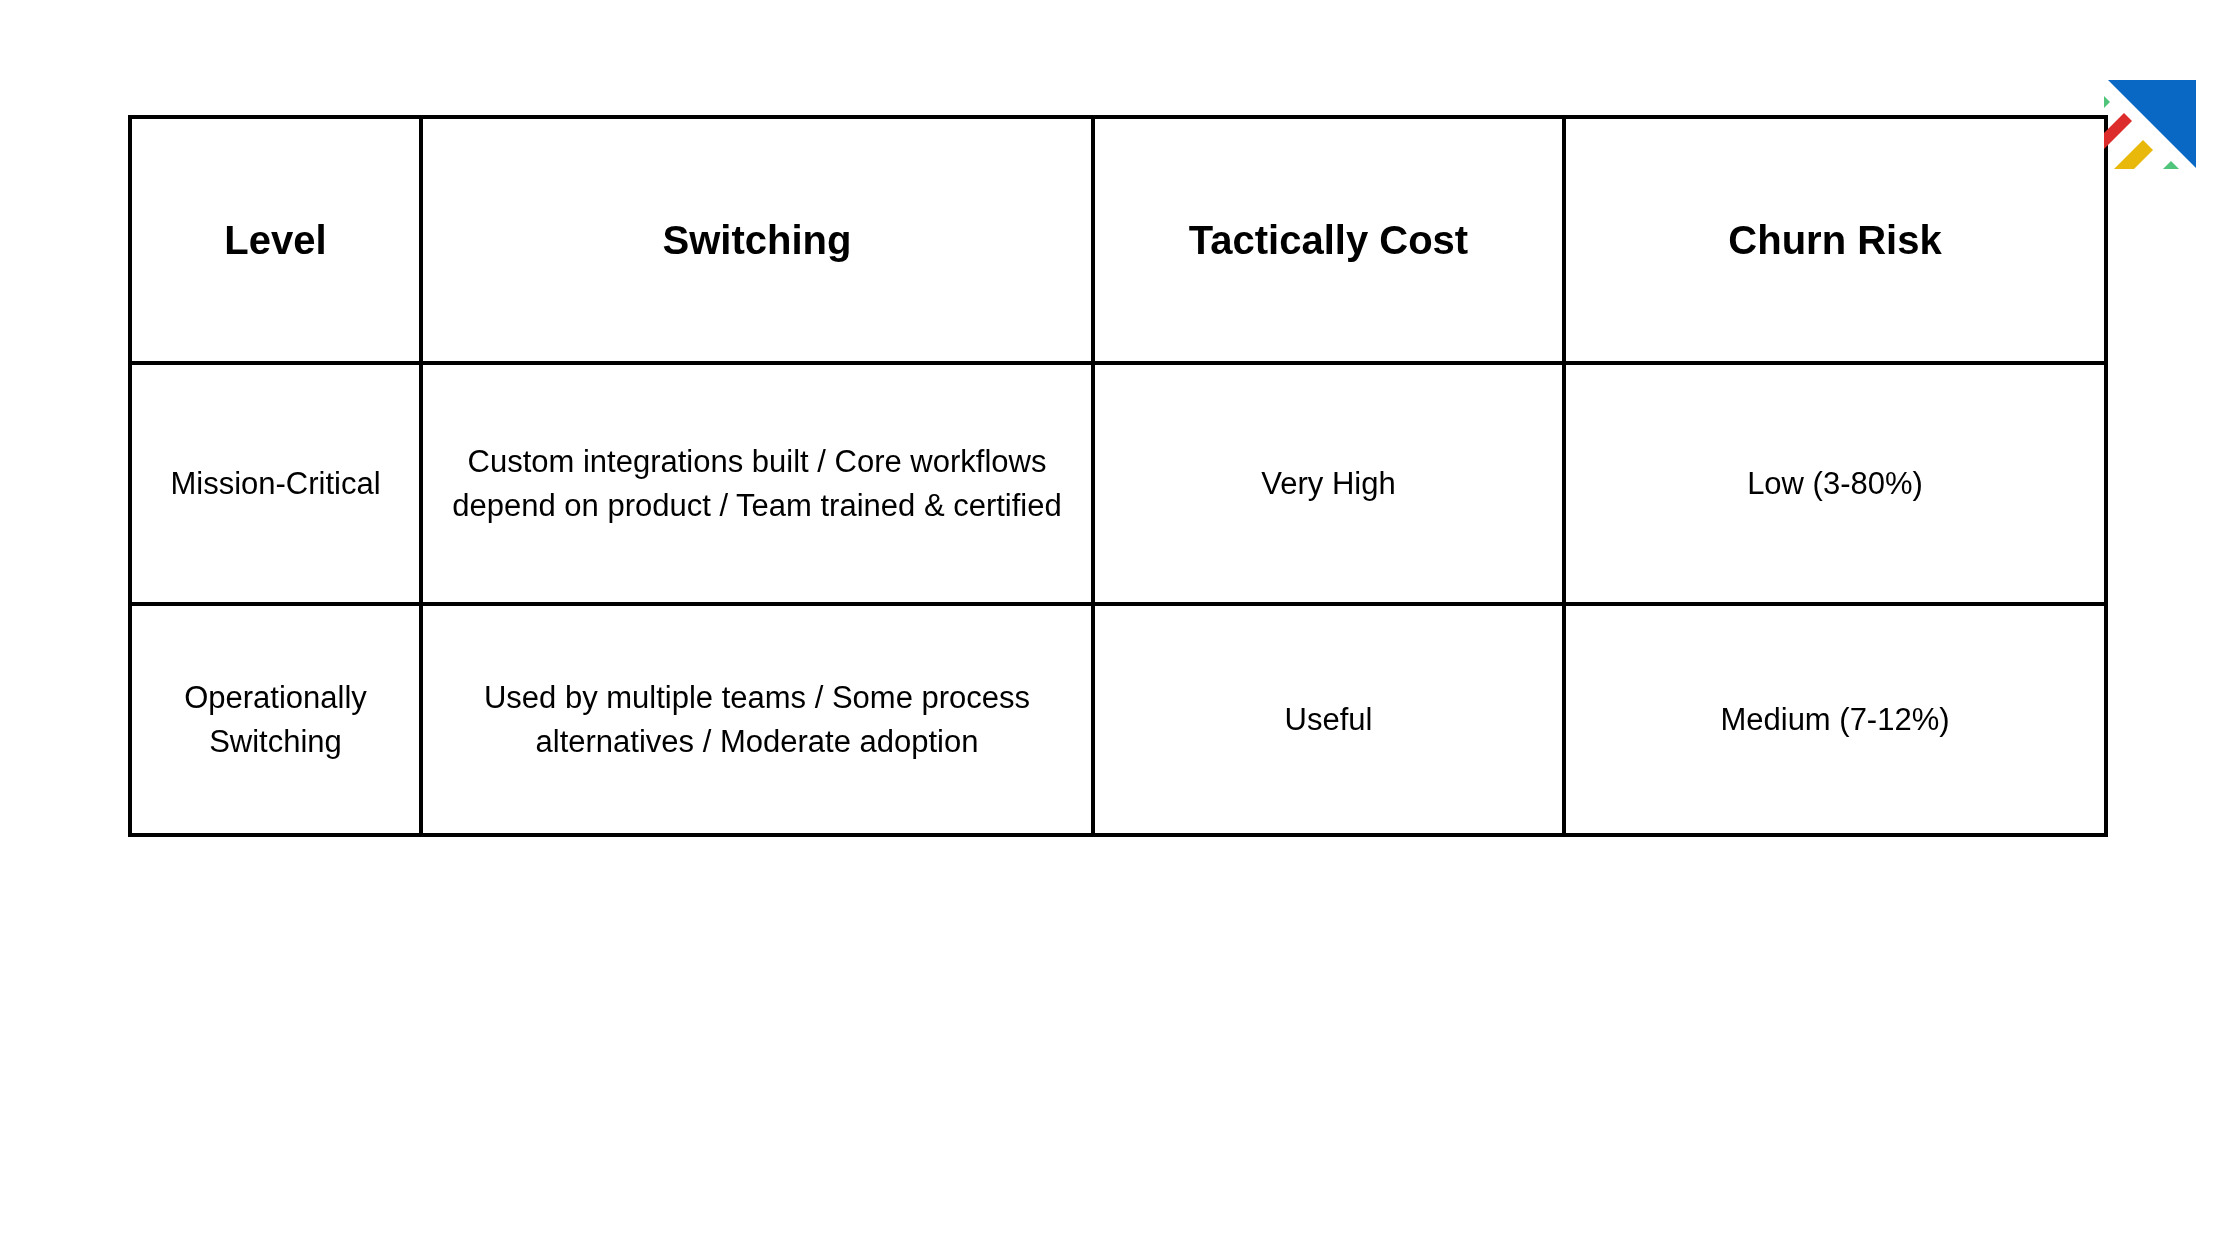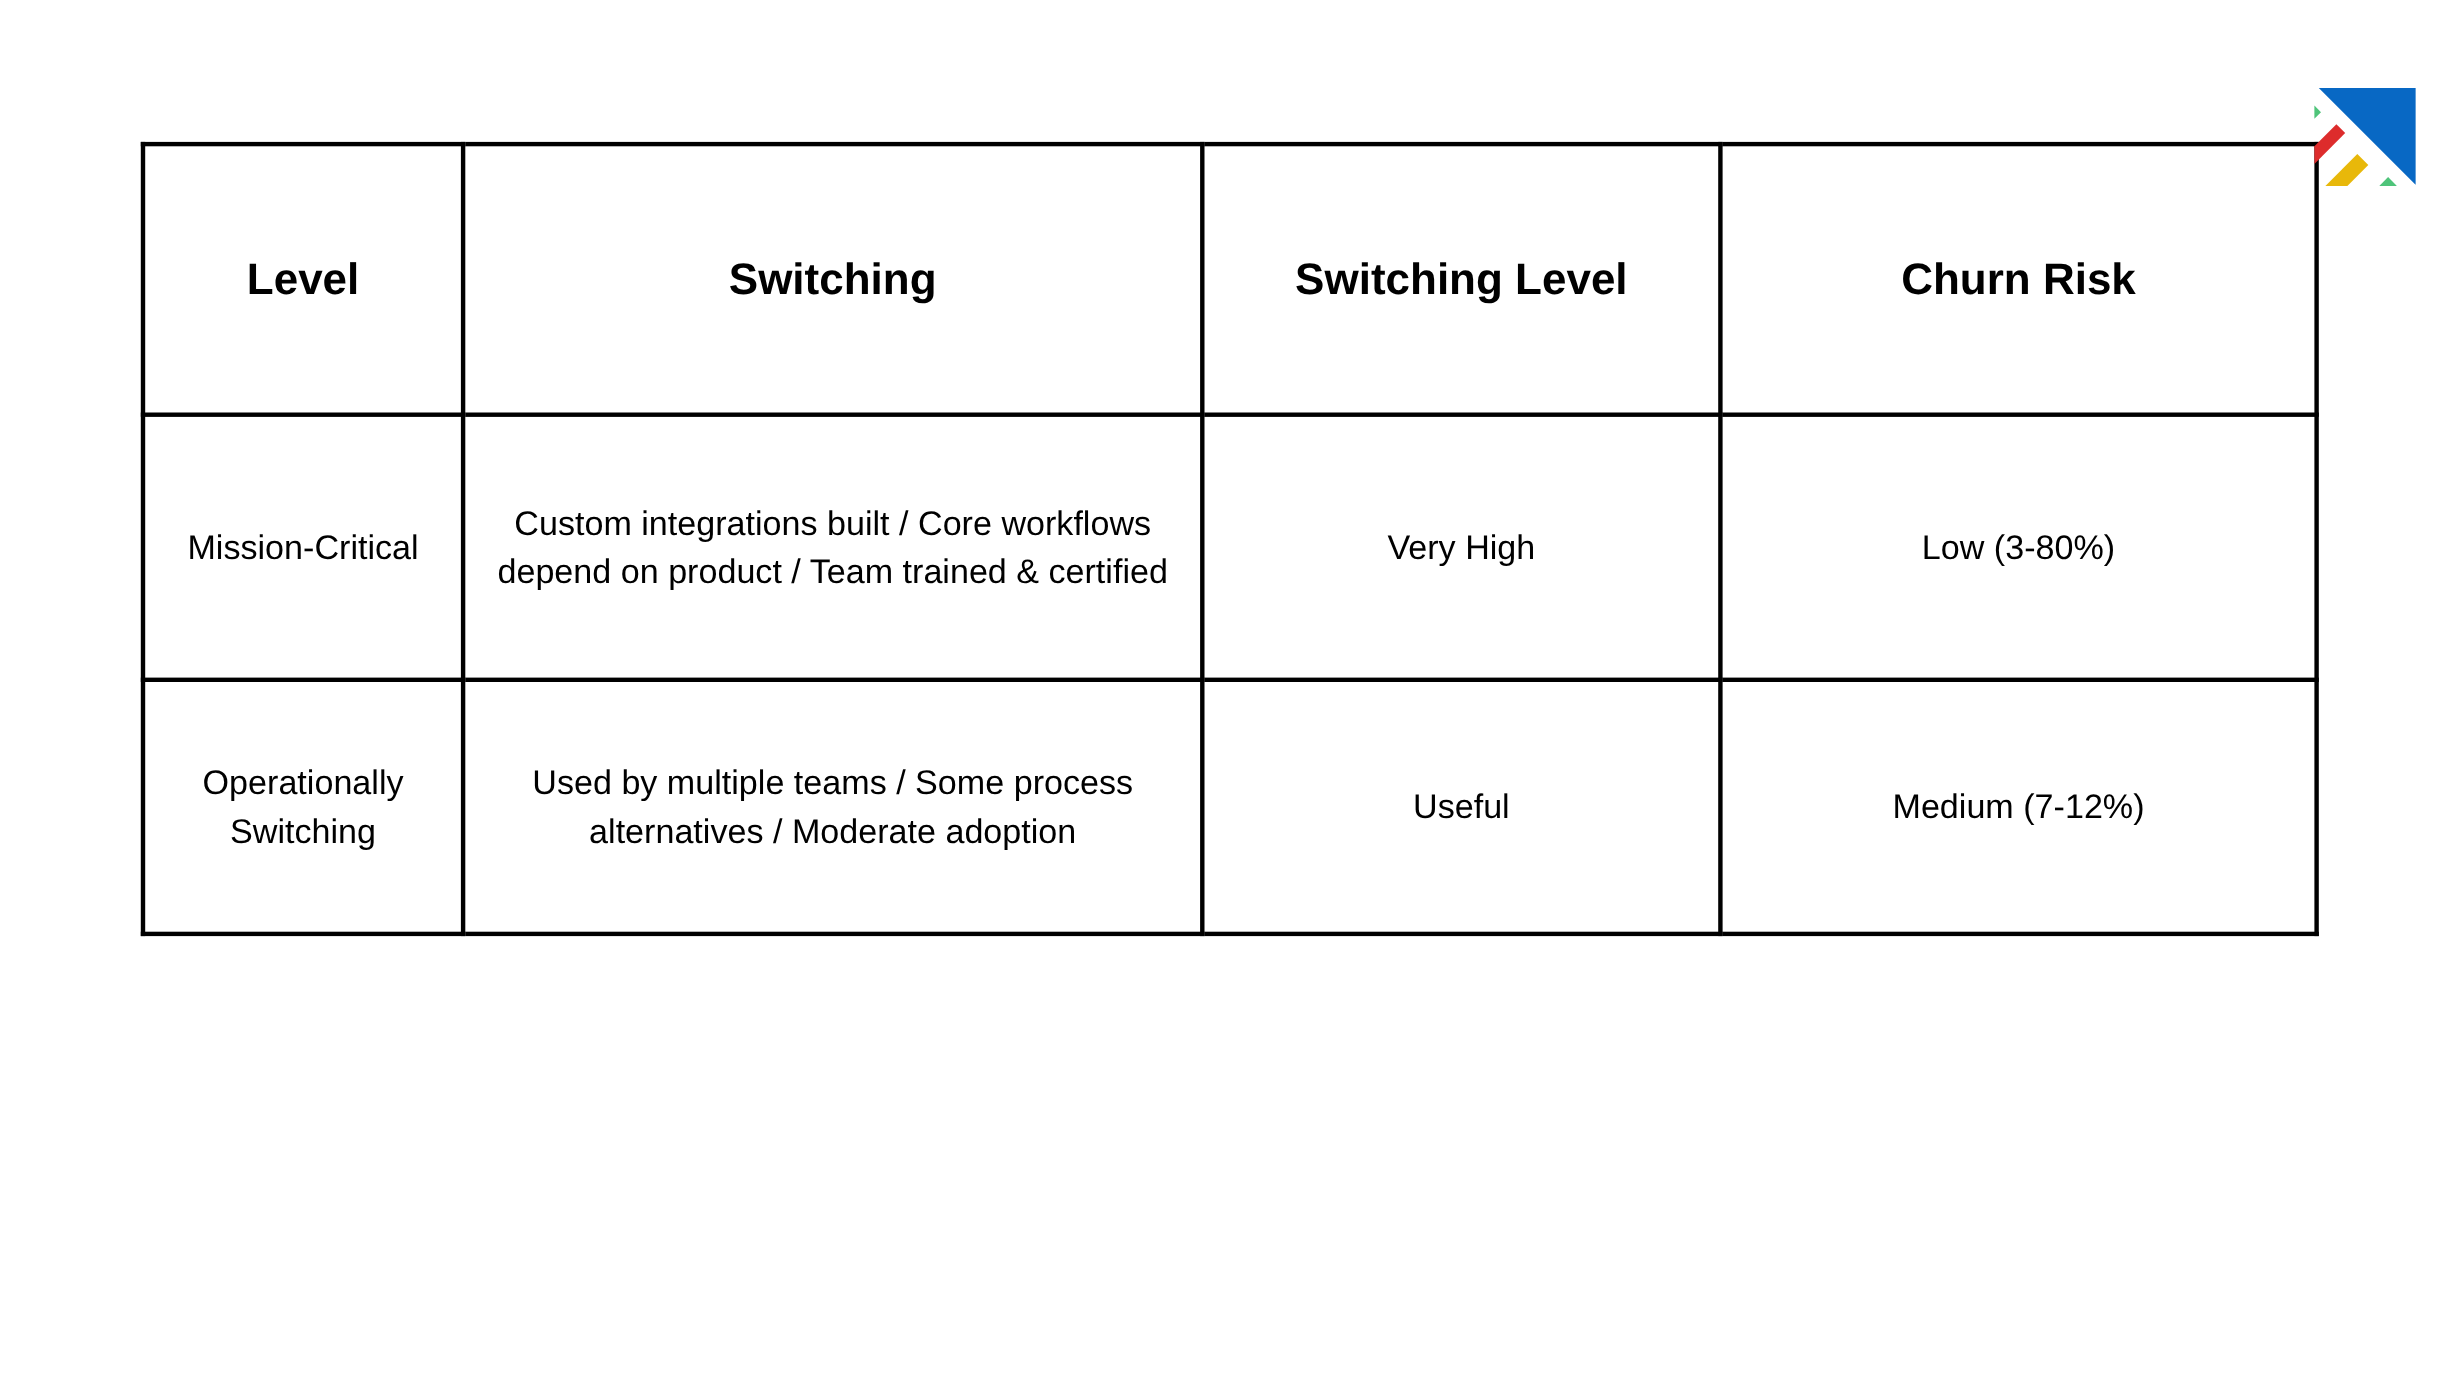--- a/index.html
+++ b/index.html
@@ -1,18 +1,18 @@
 <!DOCTYPE html>
 <html><head>
 <meta charset="utf-8">
 <style>
   html, body { margin:0; padding:0; background:#ffffff; }
   body { width:2240px; height:1260px; position:relative; overflow:hidden;
          font-family:"Liberation Sans", sans-serif; color:#000; }
-  .table-wrap { position:absolute; left:128px; top:129px;border-radius:23px; }
+  .table-wrap { position:absolute; left:128px; top:115px;border-radius:23px; }
   table { border-collapse:collapse; table-layout:fixed; }
   td, th { border:4px solid #000; text-align:center; vertical-align:middle;
            padding:0 22px; box-sizing:border-box; }
   th { font-weight:bold; font-size:40px; height:246px; }
   td { font-size:31px; line-height:44px; font-weight:normal; }
   tr.r1 td { height:241px; }
   tr.r2 td { height:231px; }
   tr.r3 td { height:256px; }
   .logo { position:absolute; left:2100px; top:76px; width:100px; height:100px; }
 </style>
@@ -24,21 +24,21 @@
     <colgroup>
       <col style="width:291px">
       <col style="width:672px">
       <col style="width:471px">
       <col style="width:542px">
     </colgroup>
     <thead>
       <tr>
         <th>Level</th>
         <th>Switching</th>
-        <th>Switching Level</th>
+        <th>Tactically Cost</th>
         <th>Churn Risk</th>
       </tr>
     </thead>
     <tbody>
       <tr class="r1">
         <td>Mission-Critical</td>
         <td style="padding:0 26px">Custom integrations built / Core workflows depend on product / Team trained &amp; certified</td>
         <td>Very High</td>
         <td>Low (3-80%)</td>
       </tr>

